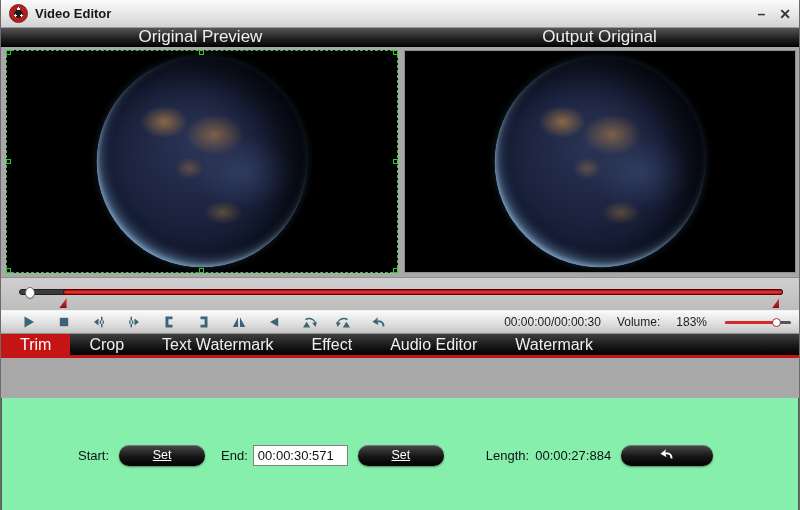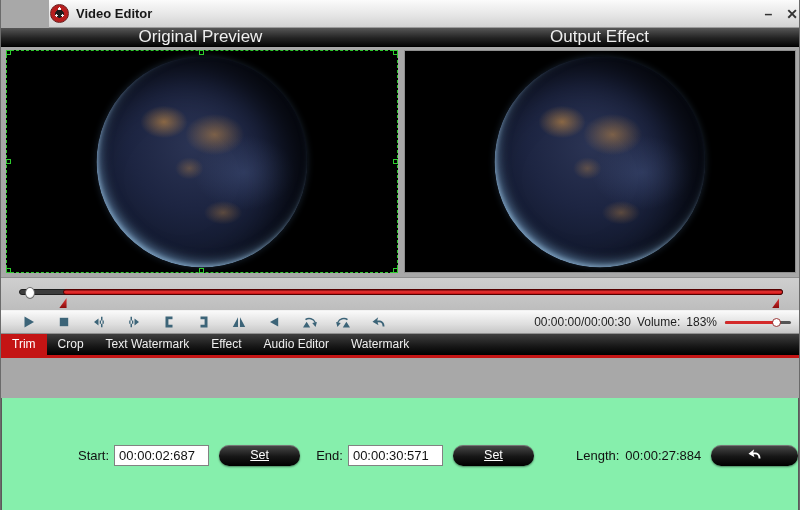--- a/index.html
+++ b/index.html
@@ -7,24 +7,23 @@
   body {
     font-family:"Liberation Sans", sans-serif;
     background:#a8a8a8;
     position:relative;
     border-left:1px solid #6b6b6b;
     border-right:1px solid #6b6b6b;
   }
 
   
   .titlebar {
-    height:28px; display:flex; align-items:center; padding:0 1px;
+    height:28px; display:flex; align-items:center; padding:0 8px;
     background:linear-gradient(#fbfbfb, #e6e6e6 55%, #d2d2d2);
     border-bottom:1px solid #9a9a9a;
-    margin-left:48px;
   }
   .app-icon {
     width:19px; height:19px; border-radius:50%; margin-right:7px;
     background:
       radial-gradient(circle at 50% 22%, #f4f4f4 0 9%, rgba(0,0,0,0) 10%),
       radial-gradient(circle at 32% 62%, #f4f4f4 0 7%, rgba(0,0,0,0) 8%),
       radial-gradient(circle at 68% 62%, #f4f4f4 0 7%, rgba(0,0,0,0) 8%),
       radial-gradient(circle at 50% 50%, #1c1c1c 0 34%, #b81e1e 35% 72%, #4d0808 100%);
     border:1px solid #6a2020;
   }
@@ -98,37 +97,37 @@
   
   .toolbar {
     height:24px; display:flex; align-items:center;
     background:linear-gradient(#fafafa,#dedede 60%,#c6c6c6);
     border-top:1px solid #f2f2f2; border-bottom:1px solid #909090;
     padding:0 8px 0 14px;
   }
   .tool-btn { width:28px; height:20px; display:flex; align-items:center; justify-content:center;
     background:transparent; border:none; margin-right:7px; }
   .tool-btn svg { display:block; }
-  .transport-right { margin-left:auto; display:flex; align-items:center; gap:6px; }
+  .transport-right { margin-left:auto; display:flex; align-items:center; gap:16px; }
   .time-display, .volume-label, .volume-value { font-size:12px; color:#1d1d1d; }
   .volume-slider { position:relative; width:66px; height:12px; margin-left:2px; }
   .volume-slider .vtrack { position:absolute; top:5px; left:0; right:0; height:3px; border-radius:2px; background:#555; }
   .volume-slider .vfill  { position:absolute; top:5px; left:0; height:3px; border-radius:2px; background:#d42a2a; }
   .volume-slider .vthumb {
     position:absolute; top:2px; width:9px; height:9px; margin-left:-4px; border-radius:50%;
     background:radial-gradient(circle at 38% 32%, #fff 0 60%, #ddd 100%); border:1px solid #9c3b3b;
   }
 
   
   .tabbar {
     height:21px; display:flex; align-items:stretch;
     background:linear-gradient(#3f3f3f,#161616 60%,#000);
   }
   .tab {
-    color:#efefef; font-size:12px; line-height:21px; padding:0 11px; cursor:default; white-space:nowrap;
+    color:#efefef; font-size:16px; line-height:21px; padding:0 19px; cursor:default; white-space:nowrap;
   }
   .tab.active { background:var(--accent); color:#fff; }
   .tab-underline { height:3px; background:var(--accent); }
 
   
   .panel {
     height:121px; background:#86efac; position:relative;
     border-left:1px solid #5a5a5a; border-right:1px solid #5a5a5a;margin-top:40px;
   }
   .trim-row {
@@ -176,21 +175,21 @@
   <div class="app-icon"></div>
   <div class="win-title">Video Editor</div>
   <div class="win-controls">
     <div class="win-btn">–</div>
     <div class="win-btn">✕</div>
   </div>
 </div>
 
 <div class="preview-headers">
   <div class="ph">Original Preview</div>
-  <div class="ph">Output Effect</div>
+  <div class="ph">Output Original</div>
 </div>
 
 <div class="preview-area">
   <div class="pane left">
     <div class="earth"></div>
     <div class="crop-selection">
       <div class="handle h-tl"></div>
       <div class="handle h-tc"></div>
       <div class="handle h-tr"></div>
       <div class="handle h-ml"></div>
@@ -311,21 +310,20 @@
   <div class="tab">Text Watermark</div>
   <div class="tab">Effect</div>
   <div class="tab">Audio Editor</div>
   <div class="tab">Watermark</div>
 </div>
 <div class="tab-underline"></div>
 
 <div class="panel">
   <div class="trim-row">
     <span class="field-label start-indent">Start:</span>
-    <input class="time-input" type="text" value="00:00:02:687" style="">
     <button class="pill set ml10">Set</button>
     <span class="field-label ml16">End:</span>
     <input class="time-input" type="text" value="00:00:30:571" style="">
     <button class="pill set ml10">Set</button>
     <span class="field-label ml42">Length:</span>
     <span class="length-value">00:00:27:884</span>
     <button class="pill reset ml10">
         <span><svg width="16" height="16" viewBox="0 0 16 16">
             <path d="M13.5 12.5 C13.5 7.5 9.8 5.8 6.2 6.6 L7.2 3.2 L1.5 7.8 L7.5 11.2 L6.6 8.5 C9.8 7.8 11.6 9.4 11.6 12.5 Z" fill="#fff" fill-rule="evenodd"></path>
           </svg></span>

